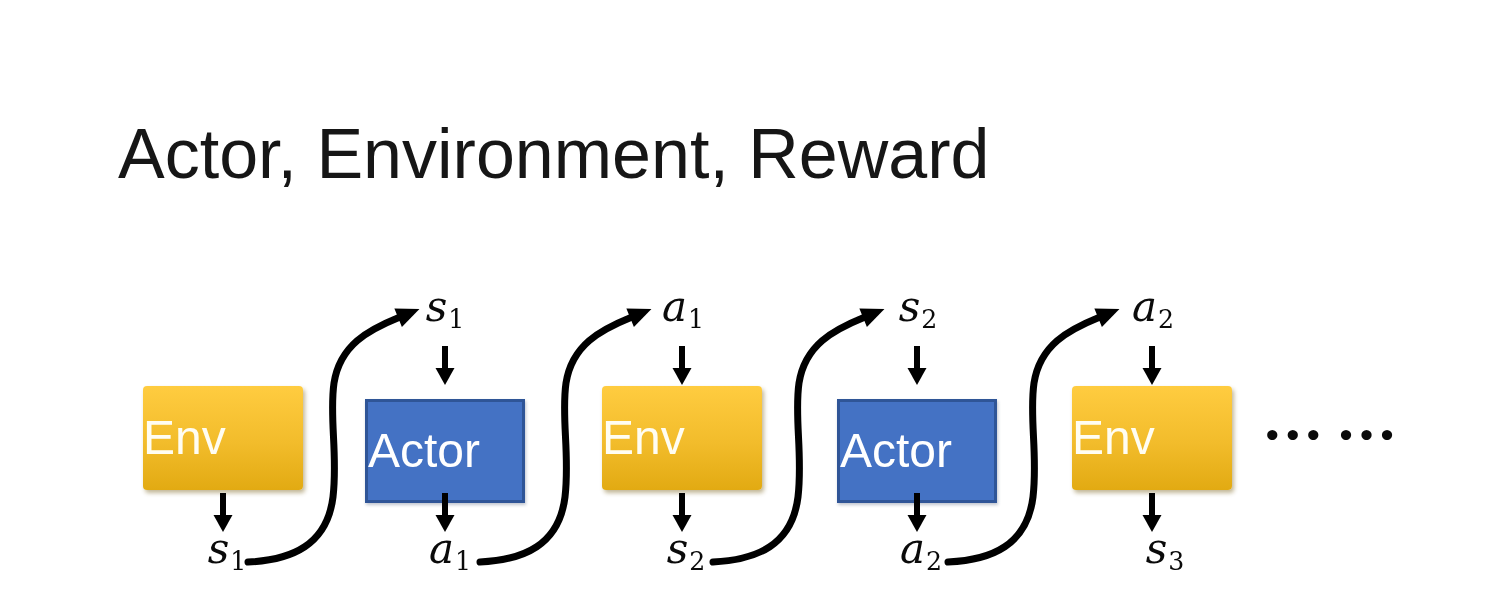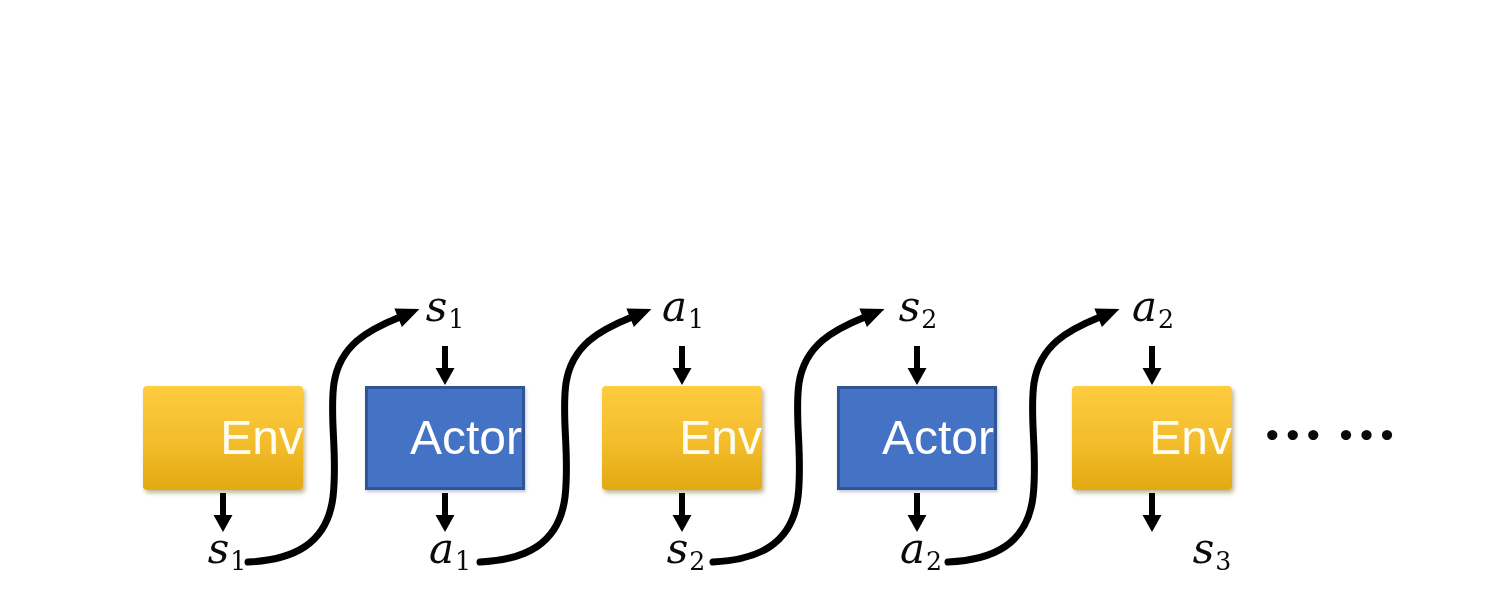--- a/index.html
+++ b/index.html
@@ -7,33 +7,34 @@
     position:relative;width:1500px;height:608px;background:#ffffff;
     overflow:hidden;font-family:"Liberation Sans",sans-serif;
   }
   .title{
     position:absolute;left:118px;top:118px;margin:0;
     font-size:70px;font-weight:300;line-height:1.05;
     color:#161616;white-space:nowrap;
   }
   .box{
     position:absolute;top:386px;width:160px;height:104px;
-    display:flex;align-items:center;justify-content:flex-end;
+    display:flex;align-items:center;justify-content:flex-start;
     font-size:48px;line-height:1;color:#ffffff;box-sizing:border-box;
   }
   .box.env{
     background:linear-gradient(180deg,var(--env-top) 0%,#F2BC2B 55%,var(--env-bottom) 100%);
     border-radius:4px;
     box-shadow:2px 3px 4px rgba(120,95,25,0.45);
     color:#FFFDF2;
   }
   .box.actor{
     background:var(--actor-fill);
     border:3px solid var(--actor-border);
     box-shadow:1px 2px 3px rgba(50,65,95,0.30);
+    margin-top:13px;
   }
   .mlabel{
     position:absolute;transform:translateX(-50%);
     font-family:"DejaVu Serif",serif;font-style:italic;
     font-size:42px;line-height:1;color:#0a0a0a;white-space:nowrap;
   }
   .mlabel sub{
     font-style:normal;font-size:0.60em;vertical-align:-0.28em;
     margin-left:1px;line-height:0;
   }
@@ -47,20 +48,21 @@
   }
   svg.overlay{position:absolute;left:0;top:0;pointer-events:none;}
   .arrow-stroke{stroke:var(--arrow);fill:none;}
   .arrow-fill{fill:var(--arrow);stroke:none;}
 </style>
 </head>
 <body>
 
 <div class="stage">
 
+  <h1 class="title">Actor, Environment, Reward</h1>
 
   <div class="box env" style="left:143px">
     <span>Env</span>
   </div>
   <div class="box actor" style="left:365px">
     <span>Actor</span>
   </div>
   <div class="box env" style="left:602px">
     <span>Env</span>
   </div>
@@ -73,21 +75,21 @@
 
   <div class="mlabel top" style="left:445px"><span>s</span><sub>1</sub></div>
   <div class="mlabel top" style="left:683px"><span>a</span><sub>1</sub></div>
   <div class="mlabel top" style="left:918px"><span>s</span><sub>2</sub></div>
   <div class="mlabel top" style="left:1153px"><span>a</span><sub>2</sub></div>
 
   <div class="mlabel bottom" style="left:227px"><span>s</span><sub>1</sub></div>
   <div class="mlabel bottom" style="left:450px"><span>a</span><sub>1</sub></div>
   <div class="mlabel bottom" style="left:686px"><span>s</span><sub>2</sub></div>
   <div class="mlabel bottom" style="left:921px"><span>a</span><sub>2</sub></div>
-  <div class="mlabel bottom" style="left:1212px"><span>s</span><sub>3</sub></div>
+  <div class="mlabel bottom" style="left:1165px"><span>s</span><sub>3</sub></div>
 
   <div class="dots">••• •••</div>
 
   <svg class="overlay" width="1500" height="608" viewBox="0 0 1500 608">
     <defs>
       <marker id="ah" markerUnits="userSpaceOnUse" markerWidth="26" markerHeight="24" refX="3" refY="12" orient="auto">
         <path d="M1,2 L24,12 L1,22 Z" fill="#000000"></path>
       </marker>
     </defs>
 

